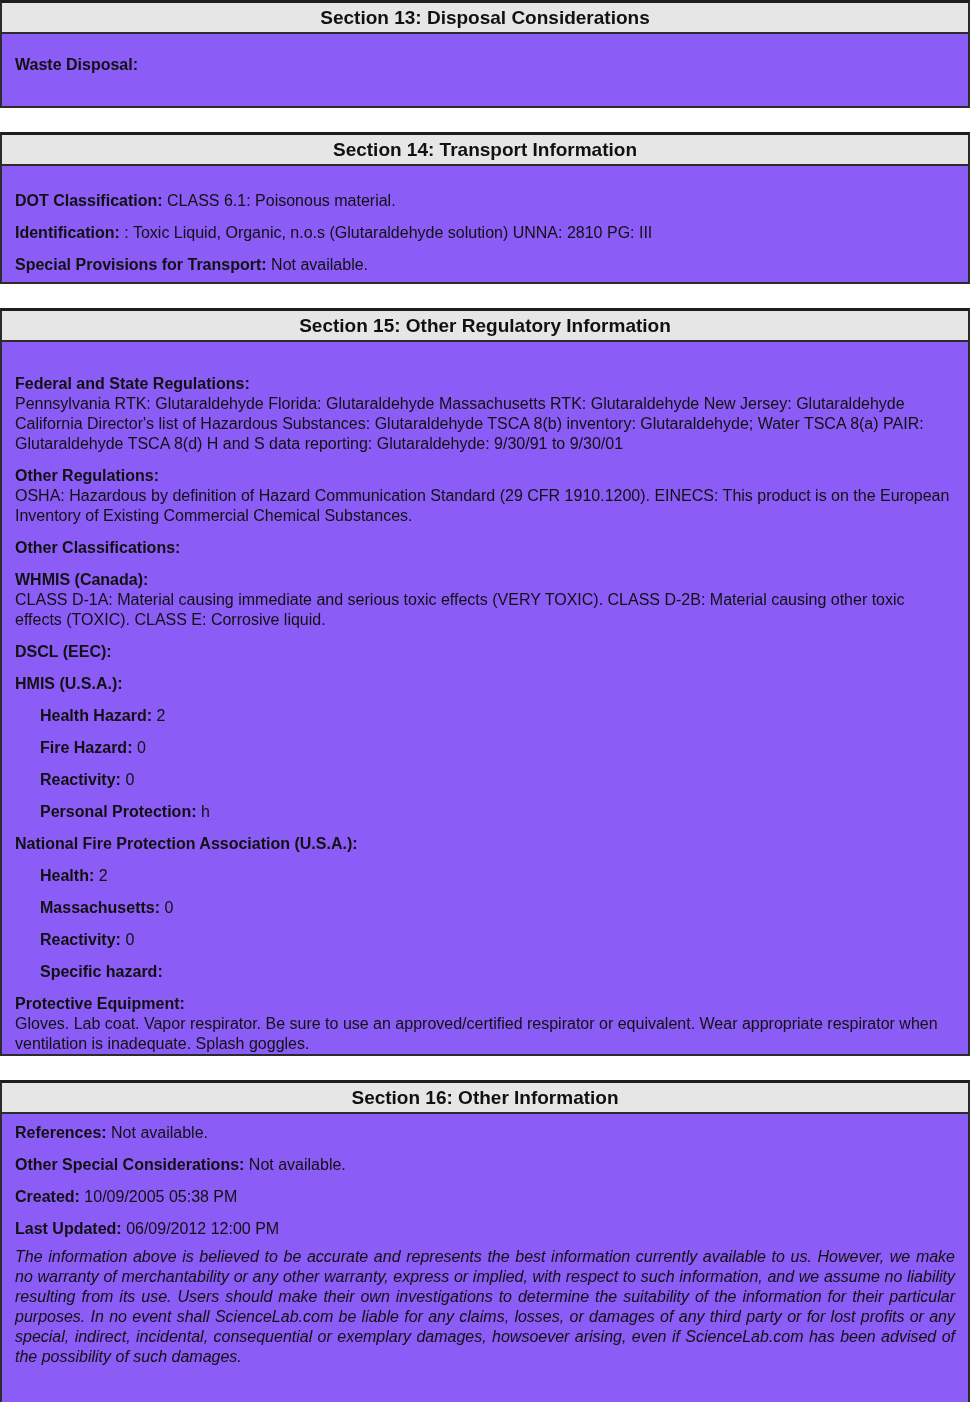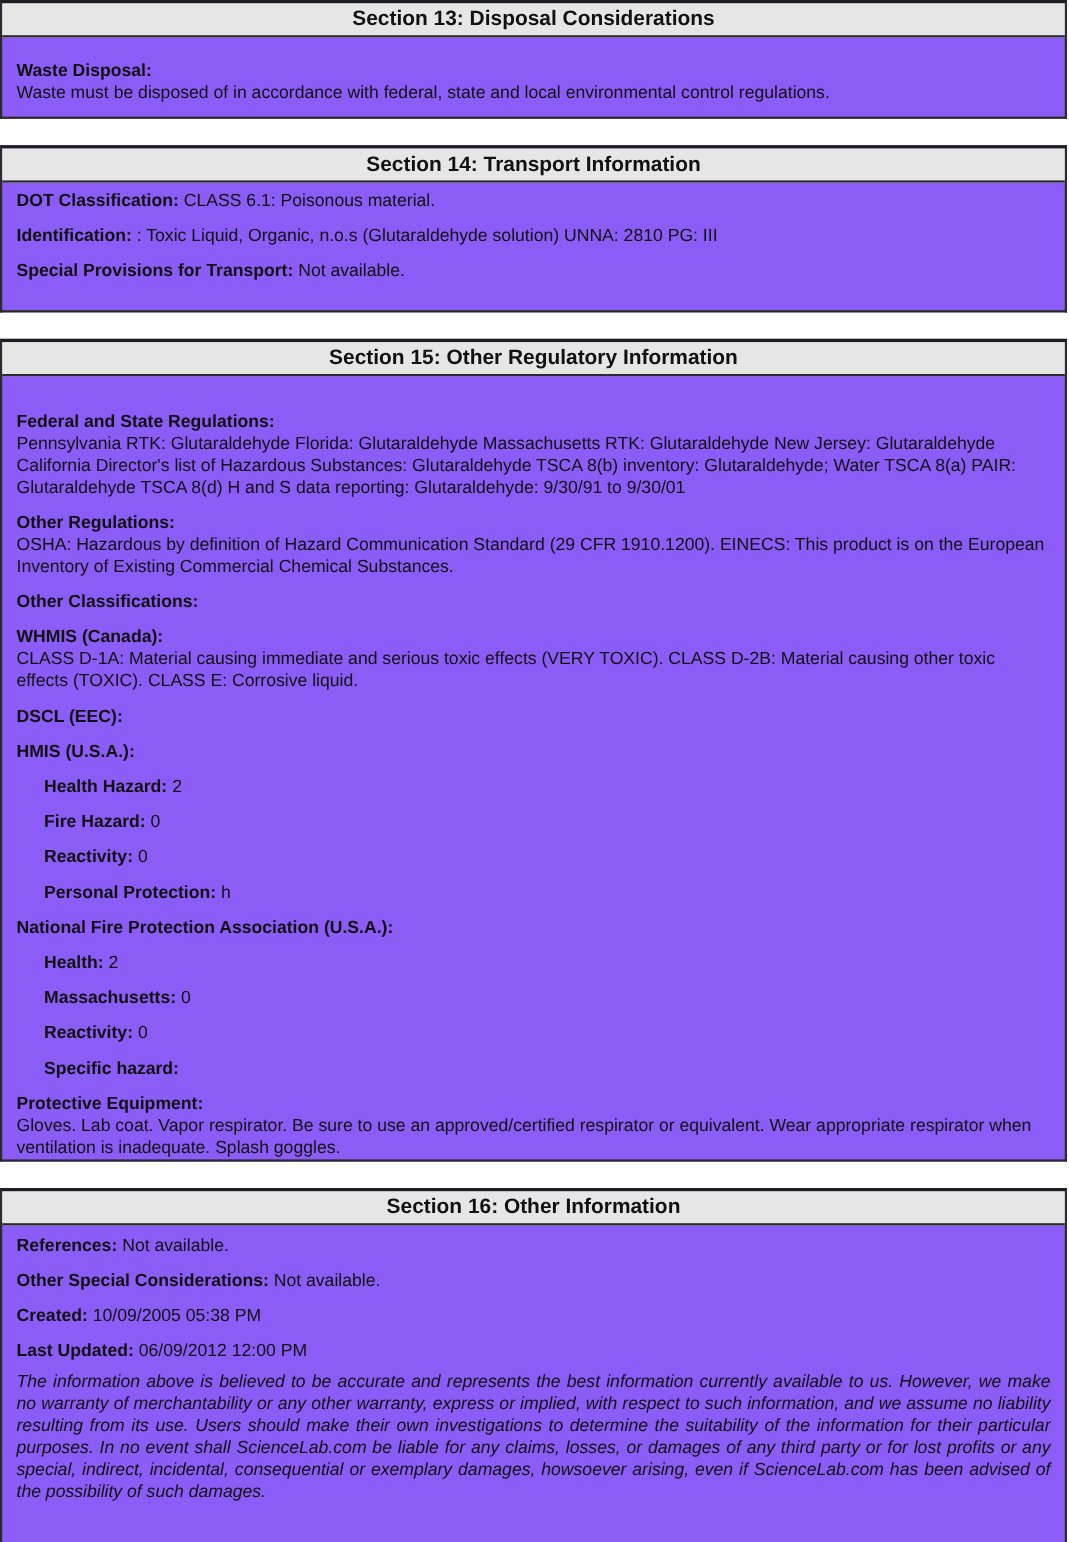--- a/index.html
+++ b/index.html
@@ -58,41 +58,40 @@
     font-style: italic;
     text-align: justify;
     line-height: 20px;
     font-size: 16px;
   }
 
   #sec13 { top: 0; height: 108px; }
   #sec13 .section-body { padding-top: 21px; }
 
   #sec14 { top: 132px; height: 152px; }
-  #sec14 .section-body { padding-top: 7px; }
+  #sec14 .section-body { padding-top: 25px; }
   #sec14 .field + .field { margin-top: 12px; }
 
   #sec15 { top: 308px; height: 748px; }
   #sec15 .section-body { padding-top: 32px; }
   #sec15 .gap { margin-top: 12px; }
 
   #sec16 { top: 1080px; height: 414px; }
   #sec16 .section-body { padding-top: 9px; }
   #sec16 .field + .field { margin-top: 12px; }
   #sec16 .disclaimer { margin-top: 8px; }
 </style>
 </head>
 <body>
 
 <div class="section" id="sec13">
   <div class="section-header">Section 13: Disposal Considerations</div>
   <div class="section-body">
     <div class="field">
       <span class="block-label">Waste Disposal:</span>
-      <span>Waste must be disposed of in accordance with federal, state and local environmental control regulations.</span>
     </div>
   </div>
 </div>
 
 <div class="section" id="sec14">
   <div class="section-header">Section 14: Transport Information</div>
   <div class="section-body">
     <div class="field">
       <span class="label">DOT Classification:</span>
       <span>CLASS 6.1: Poisonous material.</span>

